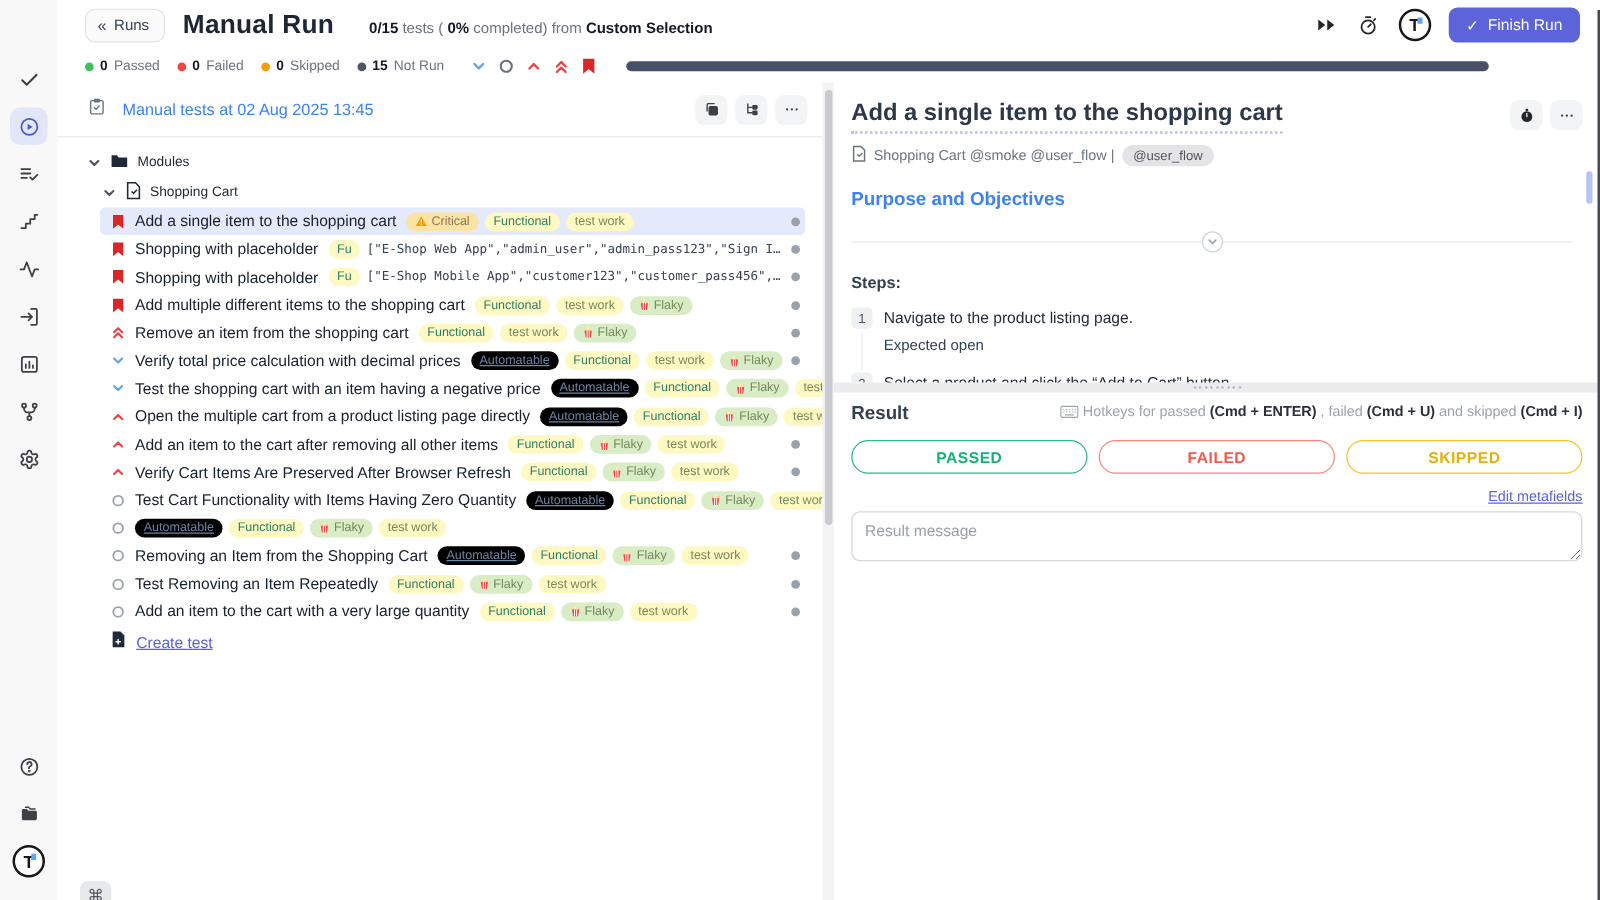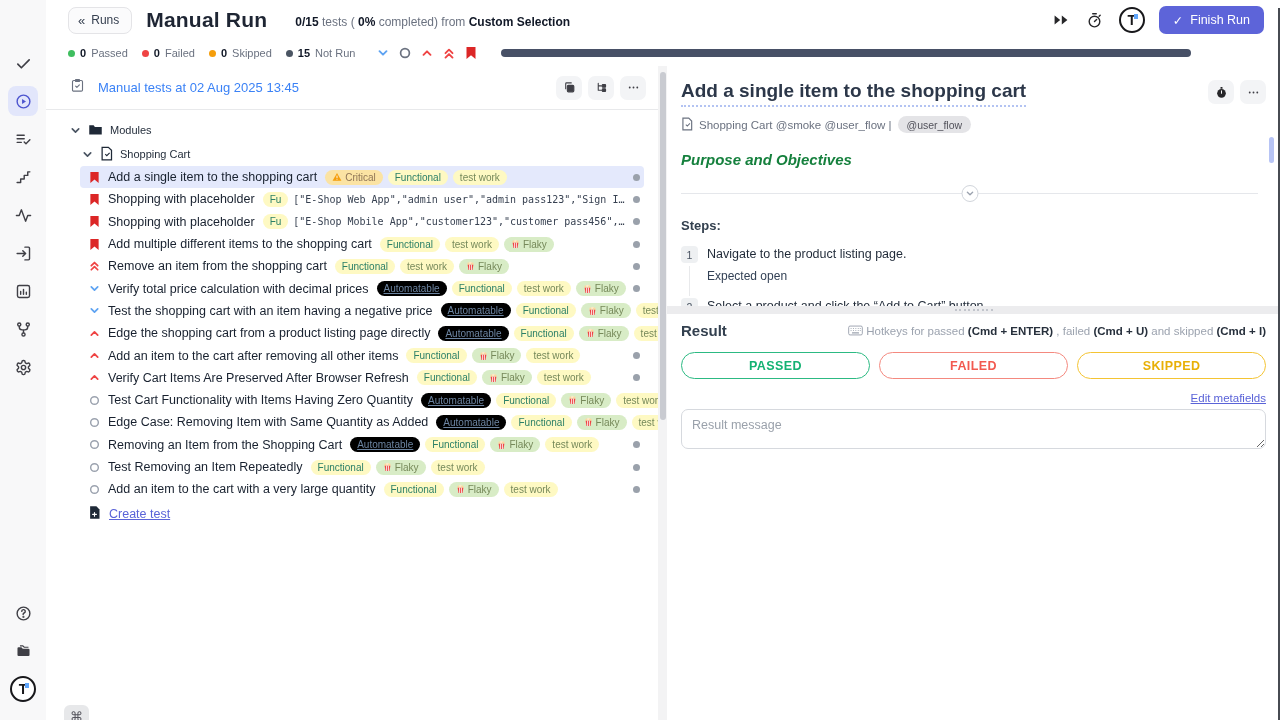--- a/index.html
+++ b/index.html
@@ -91,21 +91,21 @@
   .detail-panel { flex:1; display:flex; flex-direction:column; min-width:0; position:relative; }
   .detail-head { padding:14px 14px 0 14px; }
   .dh-top { display:flex; align-items:flex-start; }
   .detail-title { font-size:19px; font-weight:700; color:#2c3749; border-bottom:2px dotted #b3c3f2;
     padding-bottom:3px; cursor:text; }
   .dh-btns { margin-left:auto; display:flex; gap:6px; }
   .meta-row { display:flex; align-items:center; gap:6px; margin-top:9px; font-size:11.5px; color:#6b7280; }
   .meta-pill { background:#e4e4e7; color:#52525b; font-size:10.5px; padding:2.5px 9px; border-radius:10px; }
 
   .detail-scroll { height:173px; overflow:hidden; padding:18px 22px 0 14px; position:relative; }
-  .sec-title { font-size:15px; font-weight:700; color:#15803d;font-style:italic; }
+  .sec-title { font-size:15px; font-weight:700; color:#3b82f6; }
   .fold-divider { position:relative; margin:17px 0 16px 0; height:17px; }
   .fold-divider .line { position:absolute; top:8px; left:0; right:0; height:1px; background:#e5e7eb; }
   .fold-circle { position:absolute; left:50%; top:0; transform:translateX(-50%); width:17px; height:17px;
     border-radius:50%; border:1px solid #d1d5db; background:#fff; display:flex; align-items:center;
     justify-content:center; color:#9ca3af; cursor:pointer; }
   .steps-title { font-size:13px; font-weight:700; color:#33404f; margin-bottom:13px; }
   .step { display:flex; margin-bottom:2px; }
   .step-rail { display:flex; flex-direction:column; align-items:center; width:17px; margin-right:9px; flex-shrink:0; }
   .step-num { width:17px; height:17px; border-radius:4px; background:#eef0f2; color:#4b5563; font-size:10.5px;
     display:flex; align-items:center; justify-content:center; }
@@ -529,21 +529,21 @@
                 <span class="badge testwork clipped">
                   <span>test work</span>
                 </span>
               </div>
               <div class="test-row">
                 <span class="prio">
                   <svg width="11" height="11" viewBox="0 0 12 12">
                     <path d="M2.5 7.8 6 4.3l3.5 3.5" fill="none" stroke="#ef4444" stroke-width="1.9" stroke-linecap="round" stroke-linejoin="round"></path>
                   </svg>
                 </span>
-                <span class="t-title">Edge the shopping cart from a product listing page directly</span>
+                <span class="t-title">Open the multiple cart from a product listing page directly</span>
                 <span class="badge automatable">
                   <span>Automatable</span>
                 </span>
                 <span class="badge functional">
                   <span>Functional</span>
                 </span>
                 <span class="badge flaky">
                   <svg width="9" height="10" viewBox="0 0 10 11">
                     <circle cx="3" cy="3" r="1.5" fill="#fcd9a0"></circle>
                     <circle cx="5" cy="2.3" r="1.6" fill="#fde8c8"></circle>
@@ -637,21 +637,20 @@
                 <span class="badge testwork">
                   <span>test work</span>
                 </span>
               </div>
               <div class="test-row">
                 <span class="prio">
                   <svg width="11" height="11" viewBox="0 0 12 12">
                     <circle cx="6" cy="6" r="4.2" fill="none" stroke="#9ca3af" stroke-width="1.6"></circle>
                   </svg>
                 </span>
-                <span class="t-title">Edge Case: Removing Item with Same Quantity as Added</span>
                 <span class="badge automatable">
                   <span>Automatable</span>
                 </span>
                 <span class="badge functional">
                   <span>Functional</span>
                 </span>
                 <span class="badge flaky">
                   <svg width="9" height="10" viewBox="0 0 10 11">
                     <circle cx="3" cy="3" r="1.5" fill="#fcd9a0"></circle>
                     <circle cx="5" cy="2.3" r="1.6" fill="#fde8c8"></circle>

